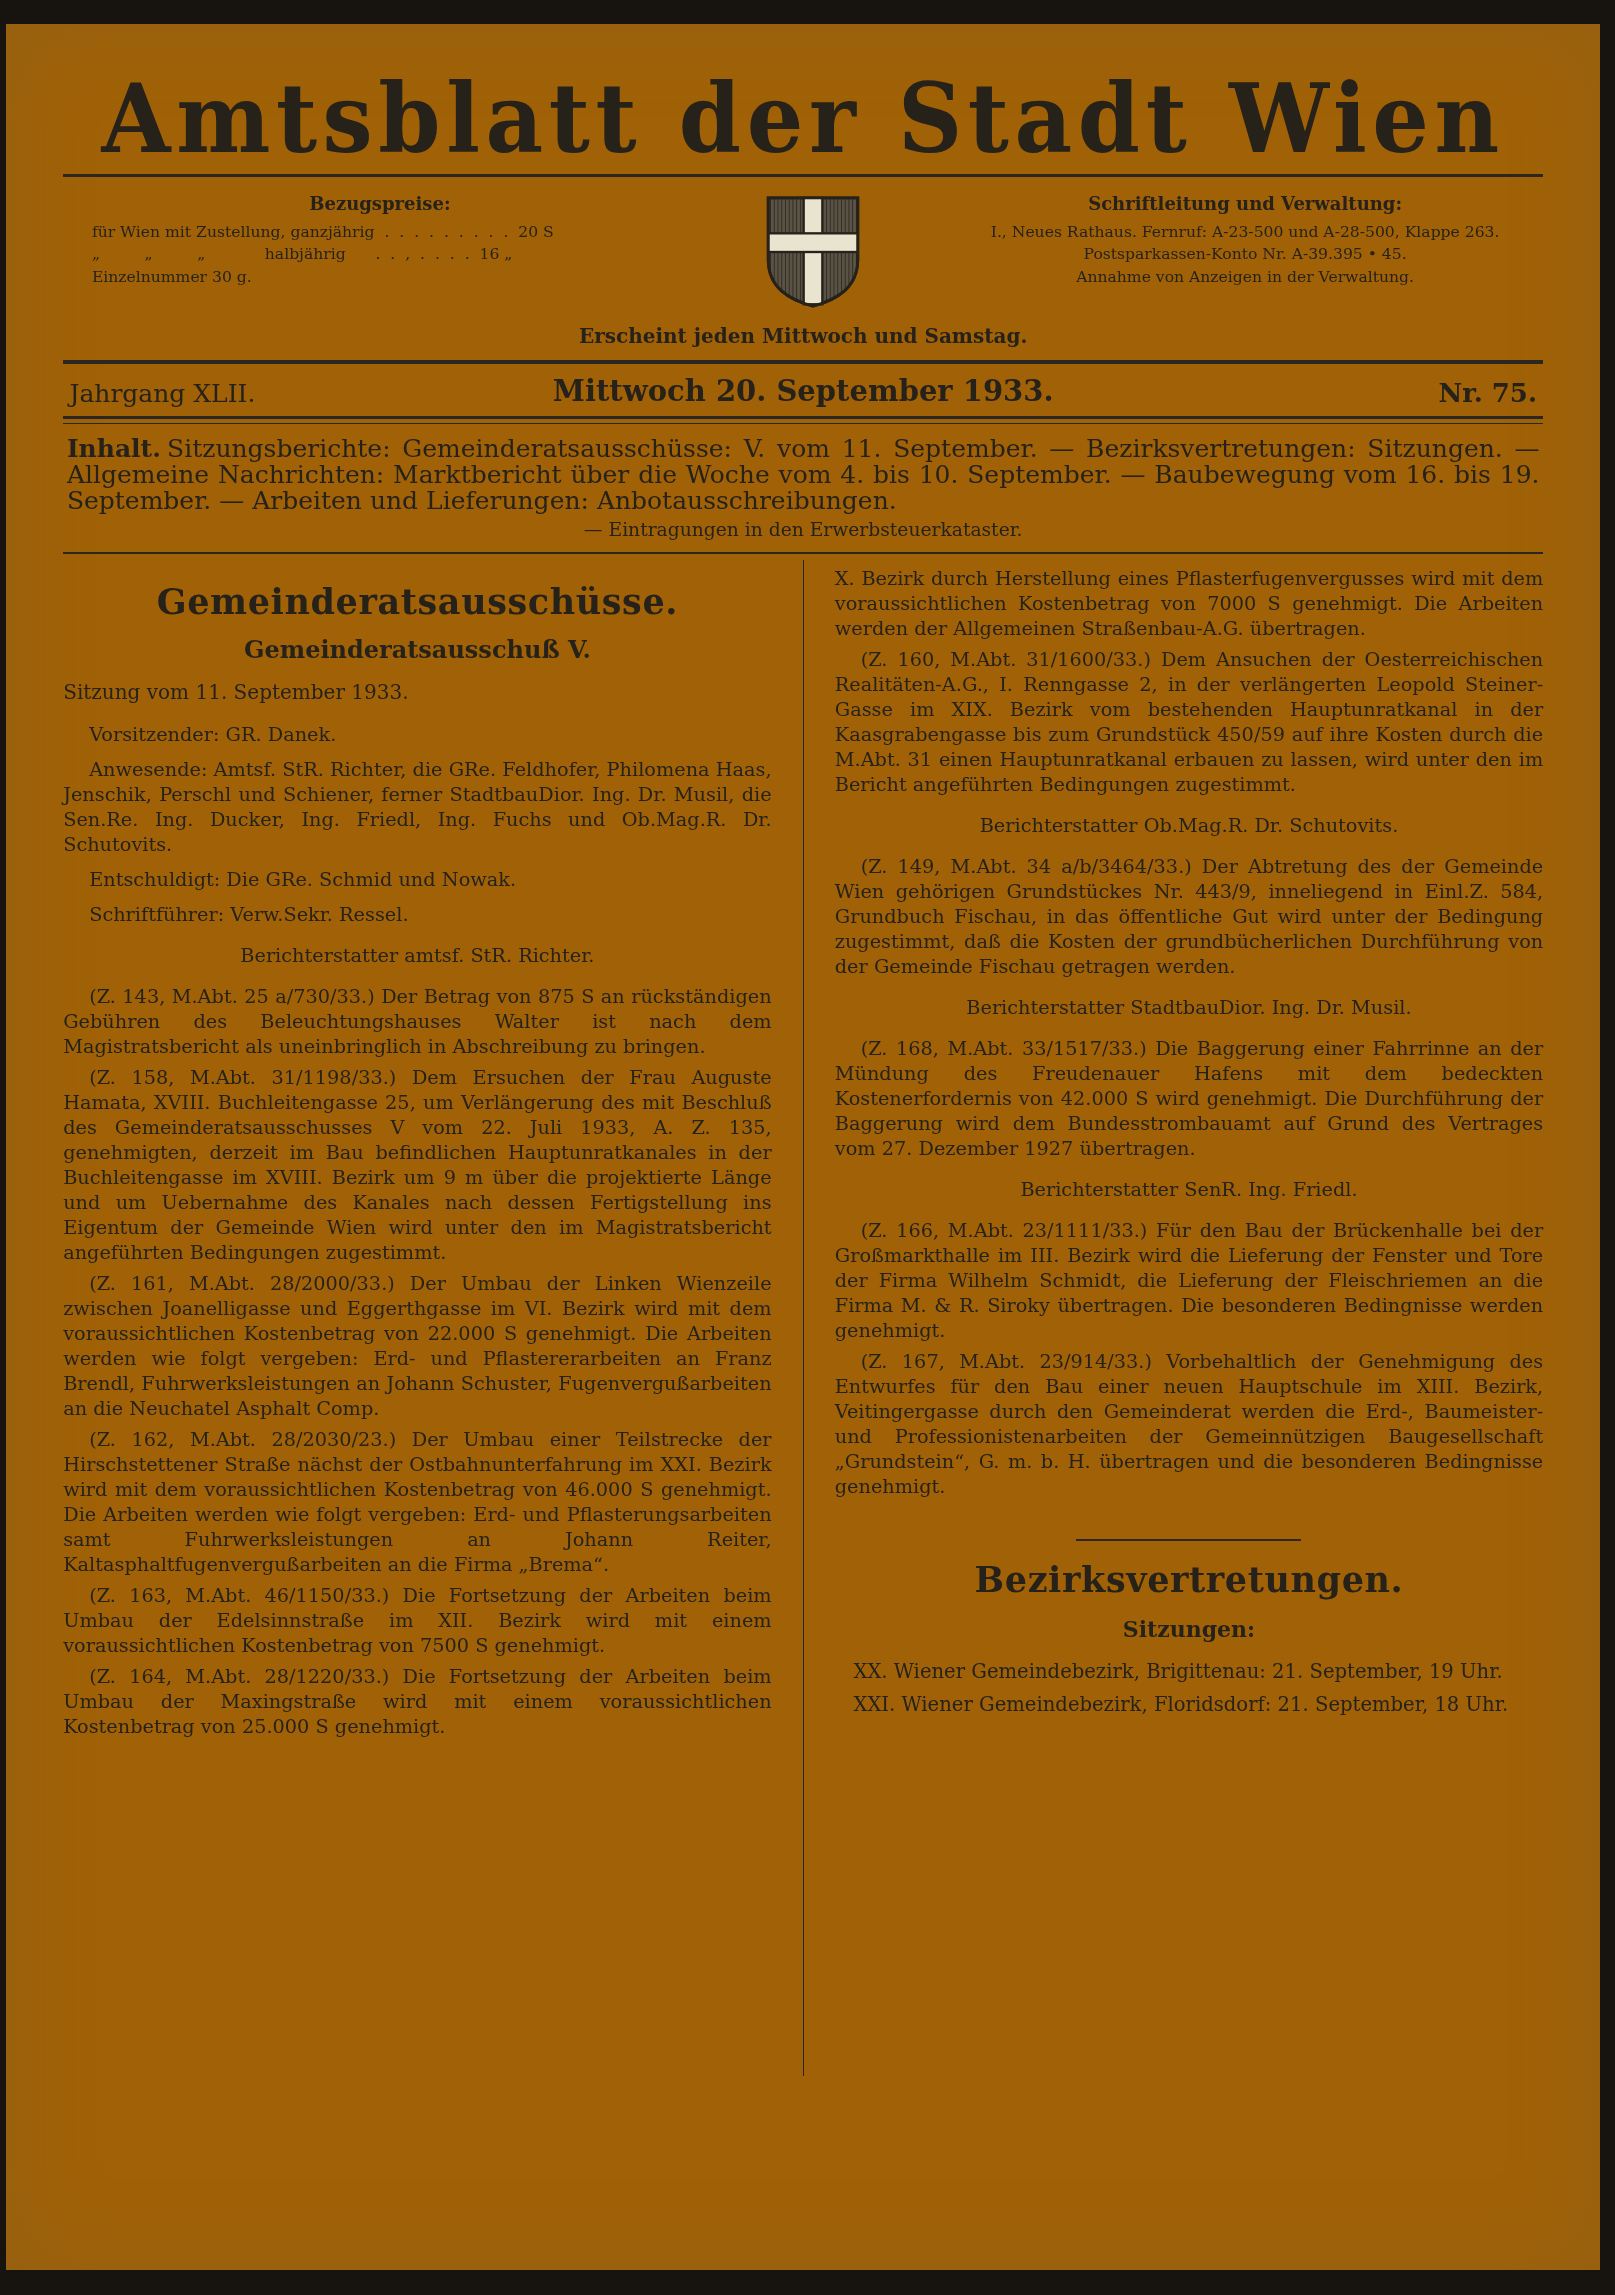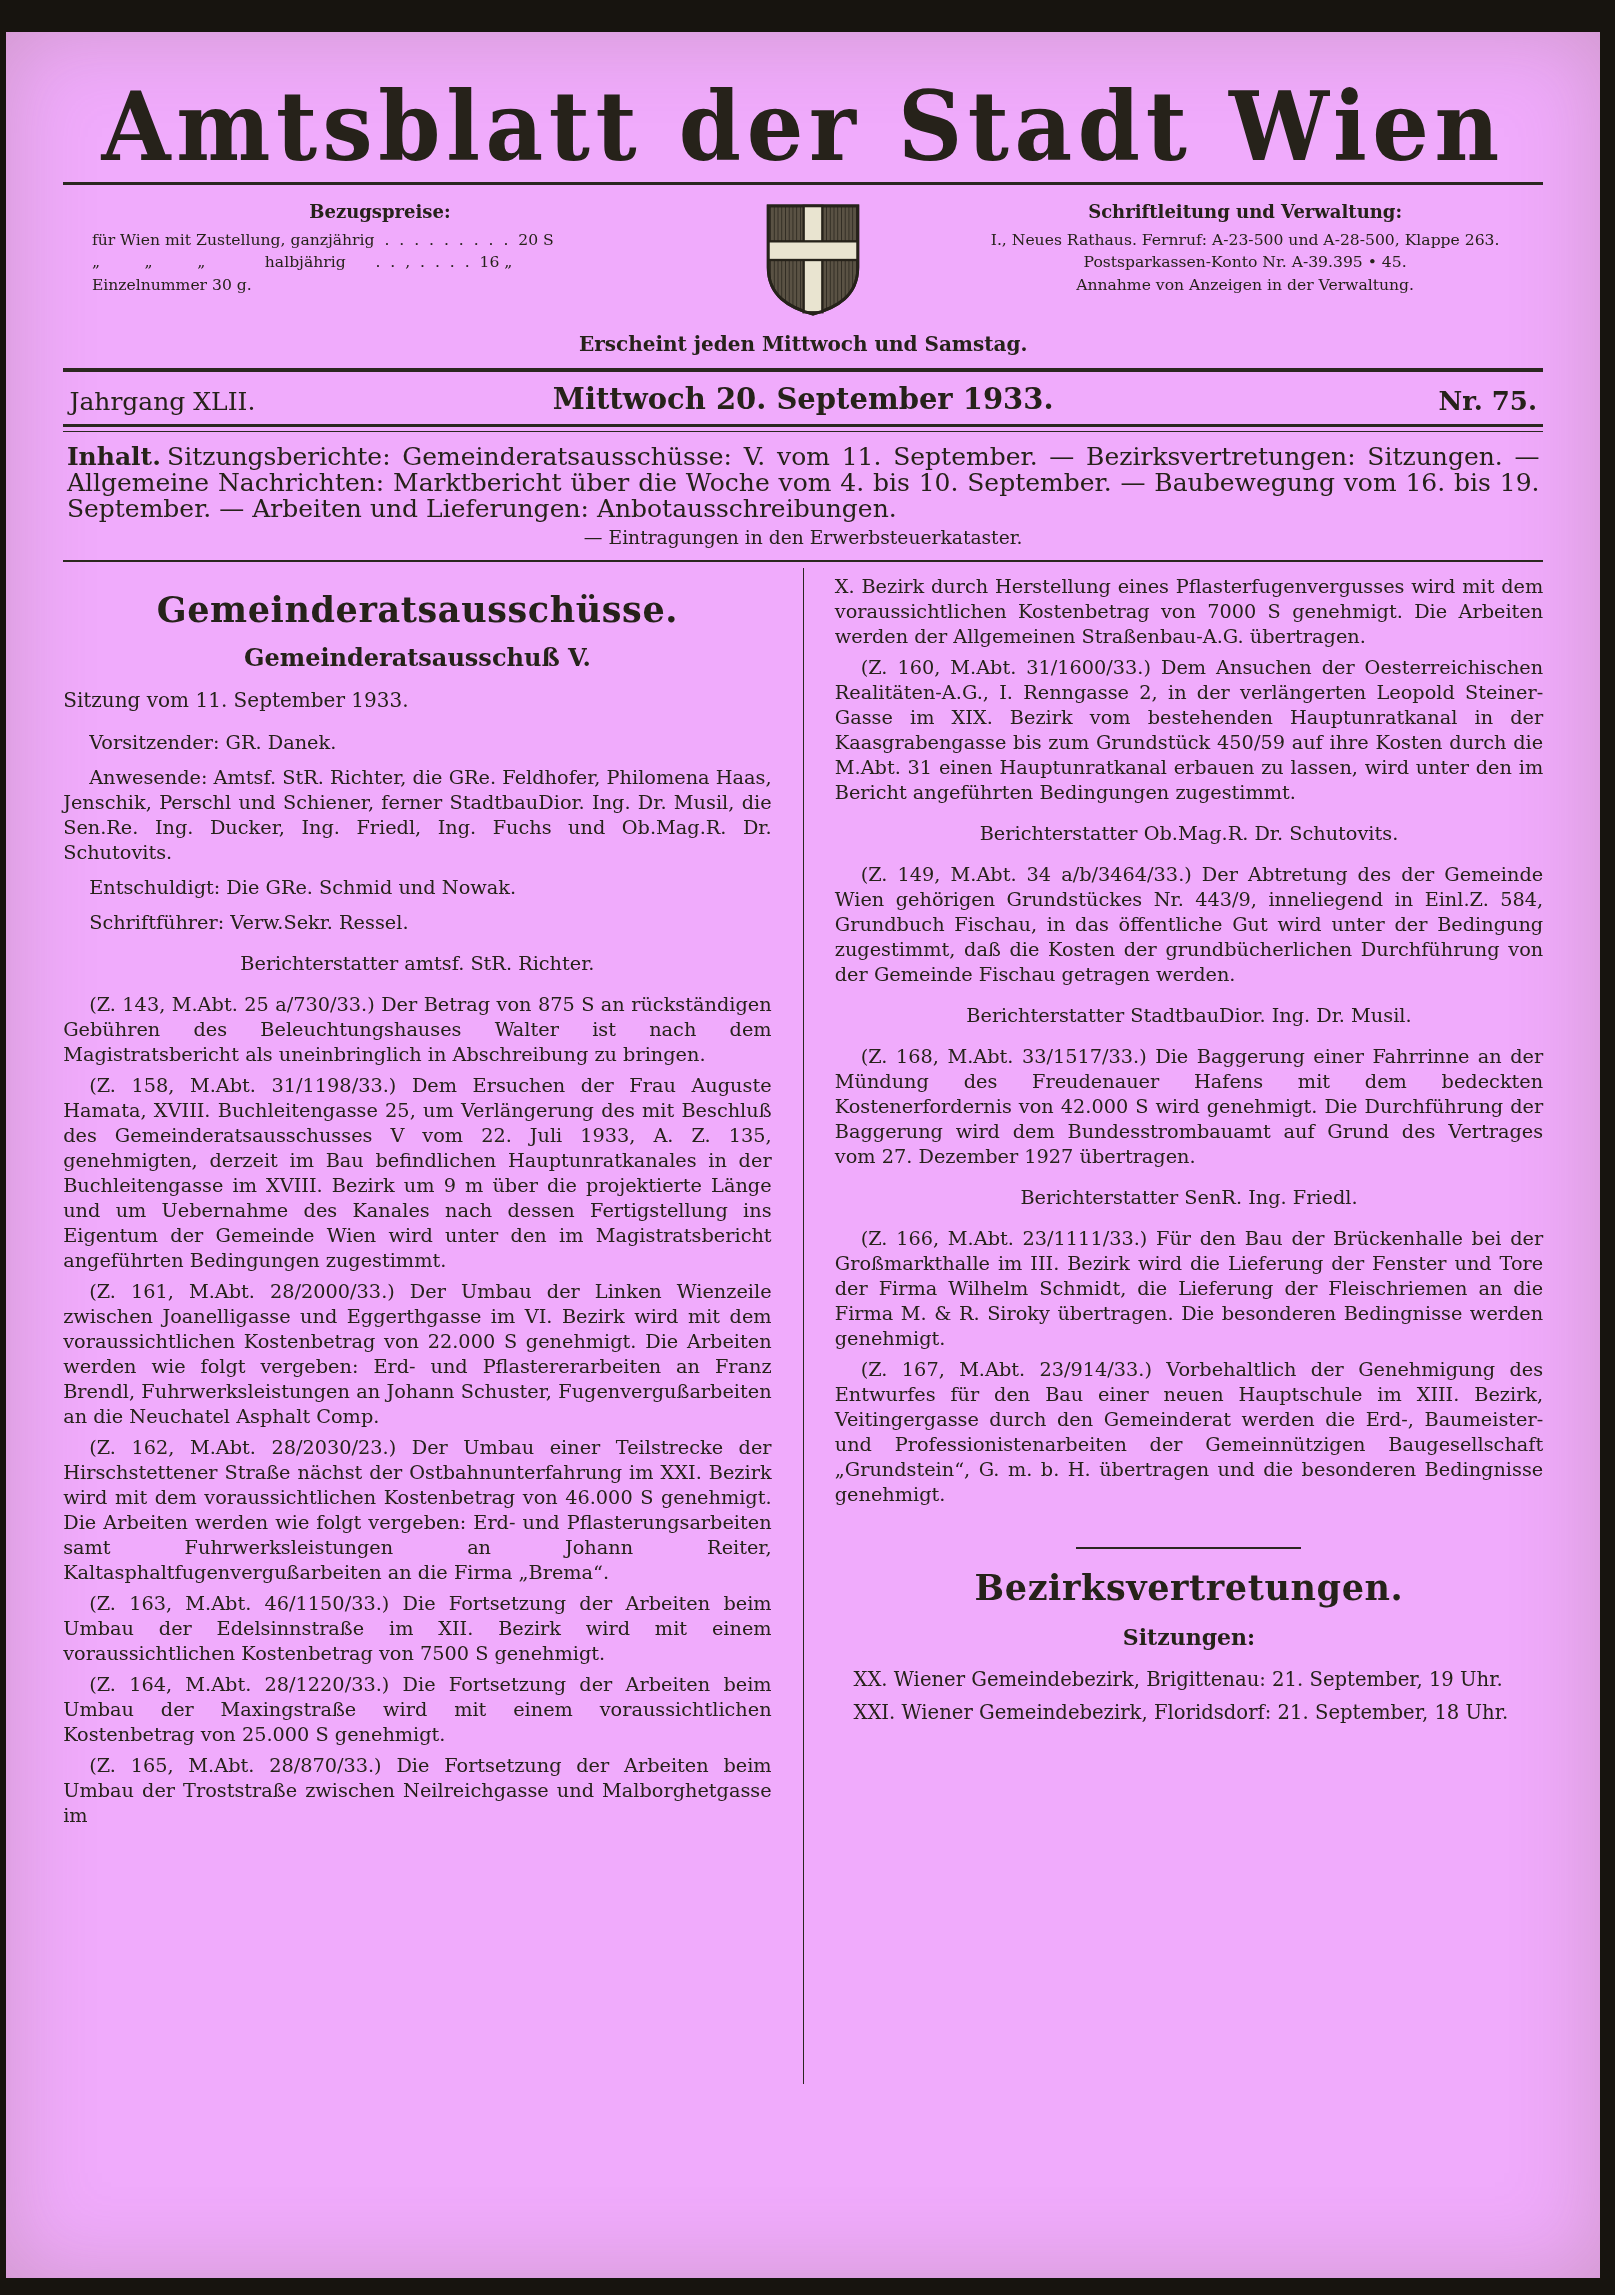--- a/index.html
+++ b/index.html
@@ -10,24 +10,24 @@
     height: 2295px;
     background: #17140f;
     position: relative;
     font-family: "DejaVu Serif", "Liberation Serif", serif;
     color: #26221a;
     overflow: hidden;
   }
   .page {
     position: absolute;
     left: 6.2px;
-    top: 32px;
+    top: 24px;
     width: 1594px;
     height: 2246px;
-    background: #f0abfc;
+    background: #a16207;
     box-shadow: inset 0 0 87px rgba(110,95,60,0.25);
     padding: 22.5px 57px 0 57px;
     overflow: hidden;
   }
 
   
   .title {
     margin: 26px 0 11.2px 0;
     text-align: center;
     font-size: 89px;
@@ -247,21 +247,20 @@
       <p class="line-indent">Entschuldigt: Die GRe. Schmid und Nowak.</p>
       <p class="line-indent">Schriftführer: Verw.Sekr. Ressel.</p>
       <p class="centered-line">Berichterstatter amtsf. StR. Richter.</p>
 
       <p class="para">(Z. 143, M.Abt. 25 a/730/33.) Der Betrag von 875 S an rückständigen Gebühren des Beleuchtungshauses Walter ist nach dem Magistratsbericht als uneinbringlich in Abschreibung zu bringen.</p>
       <p class="para">(Z. 158, M.Abt. 31/1198/33.) Dem Ersuchen der Frau Auguste Hamata, XVIII. Buchleitengasse 25, um Verlängerung des mit Beschluß des Gemeinderatsausschusses V vom 22. Juli 1933, A. Z. 135, genehmigten, derzeit im Bau befindlichen Hauptunratkanales in der Buchleitengasse im XVIII. Bezirk um 9 m über die projektierte Länge und um Uebernahme des Kanales nach dessen Fertigstellung ins Eigentum der Gemeinde Wien wird unter den im Magistratsbericht angeführten Bedingungen zugestimmt.</p>
       <p class="para">(Z. 161, M.Abt. 28/2000/33.) Der Umbau der Linken Wienzeile zwischen Joanelligasse und Eggerthgasse im VI. Bezirk wird mit dem voraussichtlichen Kostenbetrag von 22.000 S genehmigt. Die Arbeiten werden wie folgt vergeben: Erd- und Pflastererarbeiten an Franz Brendl, Fuhrwerksleistungen an Johann Schuster, Fugenvergußarbeiten an die Neuchatel Asphalt Comp.</p>
       <p class="para">(Z. 162, M.Abt. 28/2030/23.) Der Umbau einer Teilstrecke der Hirschstettener Straße nächst der Ostbahnunterfahrung im XXI. Bezirk wird mit dem voraussichtlichen Kostenbetrag von 46.000 S genehmigt. Die Arbeiten werden wie folgt vergeben: Erd- und Pflasterungsarbeiten samt Fuhrwerksleistungen an Johann Reiter, Kaltasphaltfugenvergußarbeiten an die Firma „Brema“.</p>
       <p class="para">(Z. 163, M.Abt. 46/1150/33.) Die Fortsetzung der Arbeiten beim Umbau der Edelsinnstraße im XII. Bezirk wird mit einem voraussichtlichen Kostenbetrag von 7500 S genehmigt.</p>
       <p class="para">(Z. 164, M.Abt. 28/1220/33.) Die Fortsetzung der Arbeiten beim Umbau der Maxingstraße wird mit einem voraussichtlichen Kostenbetrag von 25.000 S genehmigt.</p>
-      <p class="para">(Z. 165, M.Abt. 28/870/33.) Die Fortsetzung der Arbeiten beim Umbau der Troststraße zwischen Neilreichgasse und Malborghetgasse im</p>
     </section>
 
     <div class="col-divider"></div>
 
     <section class="col col-right">
       <p class="para no-indent">X. Bezirk durch Herstellung eines Pflasterfugenvergusses wird mit dem voraussichtlichen Kostenbetrag von 7000 S genehmigt. Die Arbeiten werden der Allgemeinen Straßenbau-A.G. übertragen.</p>
       <p class="para">(Z. 160, M.Abt. 31/1600/33.) Dem Ansuchen der Oesterreichischen Realitäten-A.G., I. Renngasse 2, in der verlängerten Leopold Steiner-Gasse im XIX. Bezirk vom bestehenden Hauptunratkanal in der Kaasgrabengasse bis zum Grundstück 450/59 auf ihre Kosten durch die M.Abt. 31 einen Hauptunratkanal erbauen zu lassen, wird unter den im Bericht angeführten Bedingungen zugestimmt.</p>
       <p class="centered-line">Berichterstatter Ob.Mag.R. Dr. Schutovits.</p>
       <p class="para">(Z. 149, M.Abt. 34 a/b/3464/33.) Der Abtretung des der Gemeinde Wien gehörigen Grundstückes Nr. 443/9, inneliegend in Einl.Z. 584, Grundbuch Fischau, in das öffentliche Gut wird unter der Bedingung zugestimmt, daß die Kosten der grundbücherlichen Durchführung von der Gemeinde Fischau getragen werden.</p>
       <p class="centered-line">Berichterstatter StadtbauDior. Ing. Dr. Musil.</p>

